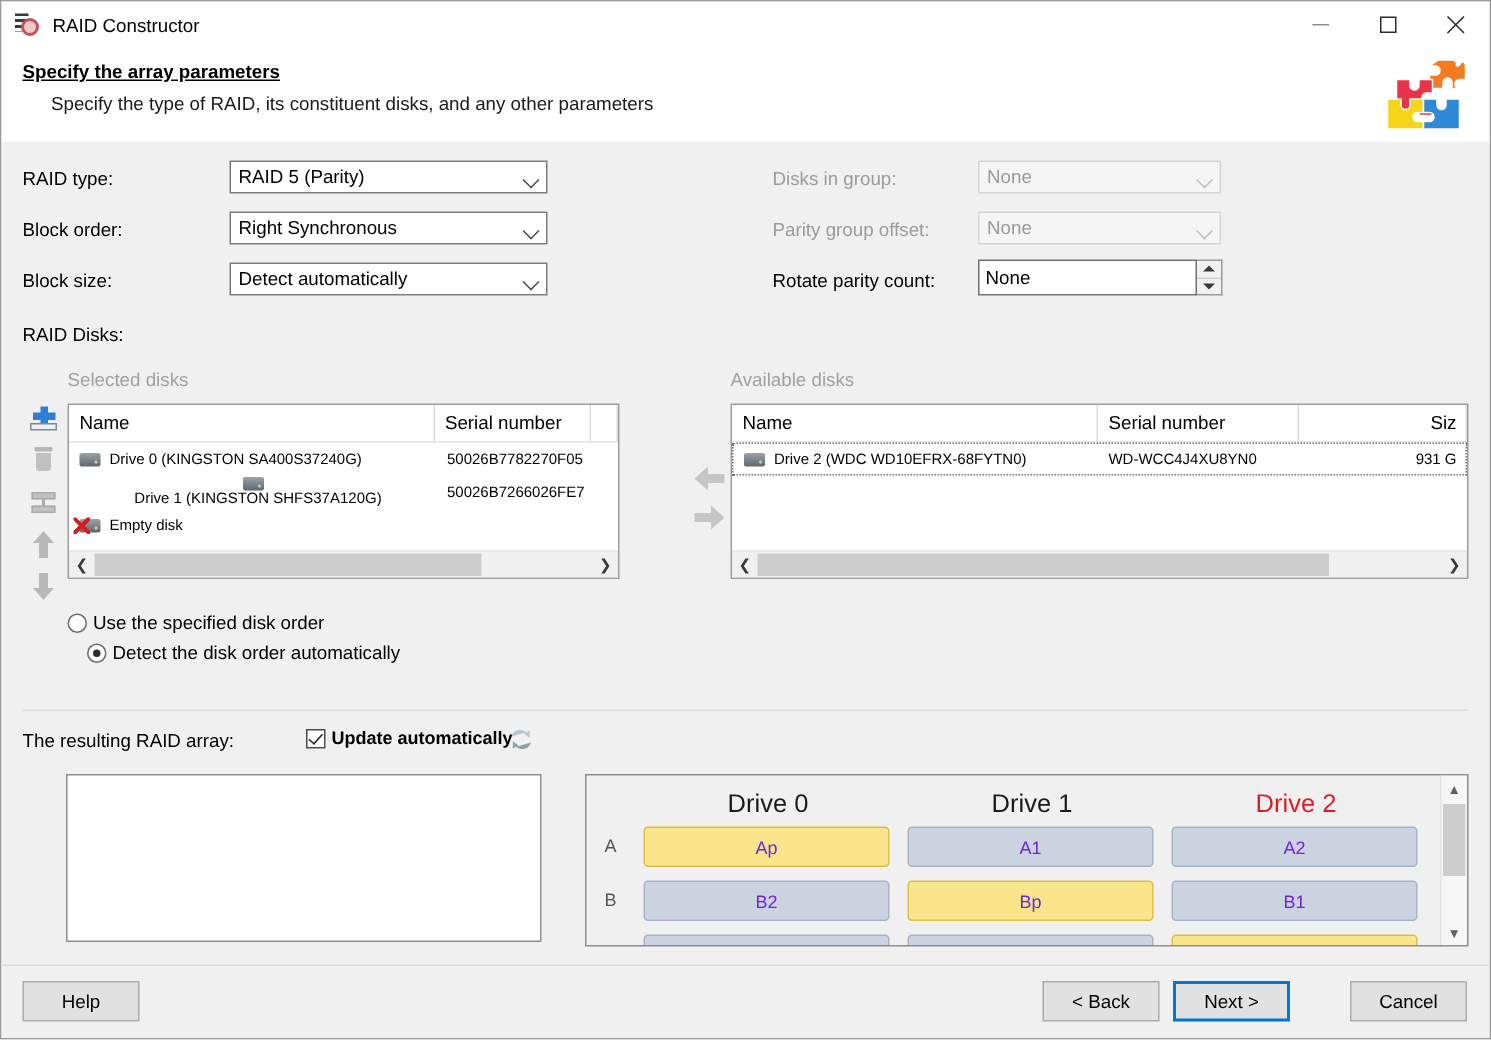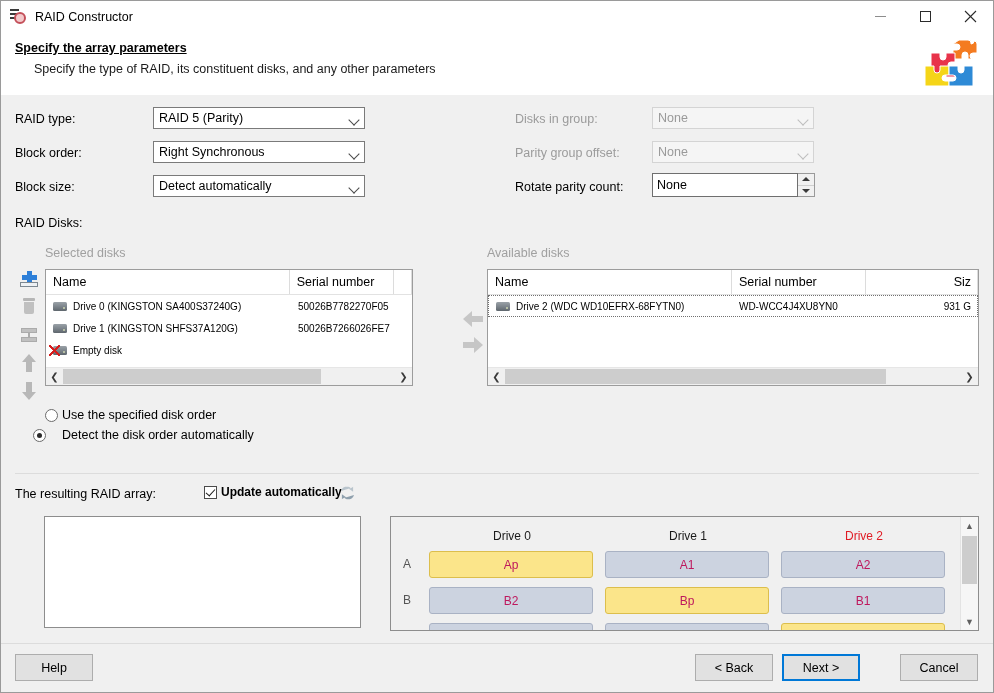--- a/index.html
+++ b/index.html
@@ -249,31 +249,31 @@
 
   
   .arraybox {
     position: absolute; background: #f0f0f0; border: 1px solid #8d8d8d;
     box-sizing: border-box; overflow: hidden;
   }
   .array-inner { position: absolute; left: 0; top: 0; right: 17px; bottom: 0; overflow: hidden; }
   .col-head {
     position: absolute; top: 11px; height: 16px;
     display: flex; align-items: center; justify-content: center;
-    font-size: 12px; color: #1a1a1a;
+    font-size: 17px; color: #1a1a1a;
   }
   .col-head.alert { color: #e01b24; }
   .rowlabel {
     position: absolute; width: 16px; text-align: center;
     font-size: 12px; color: #555;
   }
   .cell {
     position: absolute; height: 27px; box-sizing: border-box;
     border-radius: 3px; display: flex; align-items: center; justify-content: center;
-    font-size: 12px; color: #be185d;
+    font-size: 12px; color: #6d28d9;
   }
   .cell.data { background: #ccd3e0; border: 1px solid #a9b2c4; }
   .cell.parity { background: #fbe58a; border: 1px solid #dcbe4c; }
 
   
   .footer {
     position: absolute; left: 0; right: 0; bottom: 0; height: 48px;
     background: #f0f0f0; border-top: 1px solid #dcdcdc;
   }
   .btn {
@@ -422,21 +422,21 @@
         <div class="hc" style="width:18px;"></div>
       </div>
       <div class="lrow">
         <div class="lcell" style="width:245px;">
           <span class="hdd"></span>
           <span>Drive 0 (KINGSTON SA400S37240G)</span>
         </div>
         <div class="lcell" style="width:105px;">50026B7782270F05</div>
       </div>
       <div class="lrow">
-        <div class="lcell" style="width:245px;">
+        <div class="lcell" style="width:245px;flex-direction:column;">
           <span class="hdd"></span>
           <span>Drive 1 (KINGSTON SHFS37A120G)</span>
         </div>
         <div class="lcell" style="width:105px;">50026B7266026FE7</div>
       </div>
       <div class="lrow">
         <div class="lcell" style="width:245px;">
           <span class="hdd empty"></span>
           <span>Empty disk</span>
         </div>
@@ -483,21 +483,21 @@
           <div class="hs-thumb" style="left:0; width:381px;"></div>
         </div>
         <div class="hs-btn">❯</div>
       </div>
     </div>
 
     <div class="radio-row" style="left:44px; top:313px;">
       <span class="radio"></span>
       <span class="rl">Use the specified disk order</span>
     </div>
-    <div class="radio-row" style="left:32px; top:333px;gap:12px;">
+    <div class="radio-row" style="left:57px; top:333px;">
       <span class="radio on"></span>
       <span class="rl">Detect the disk order automatically</span>
     </div>
 
     <div class="sep" style="left:14px; top:378px; width:964px;"></div>
 
     <div class="lbl" style="left:14px; top:392px;">The resulting RAID array:</div>
     <div class="cb-row" style="left:203px; top:390px;">
       <span class="cbox on"></span>
       <span>Update automatically</span>

